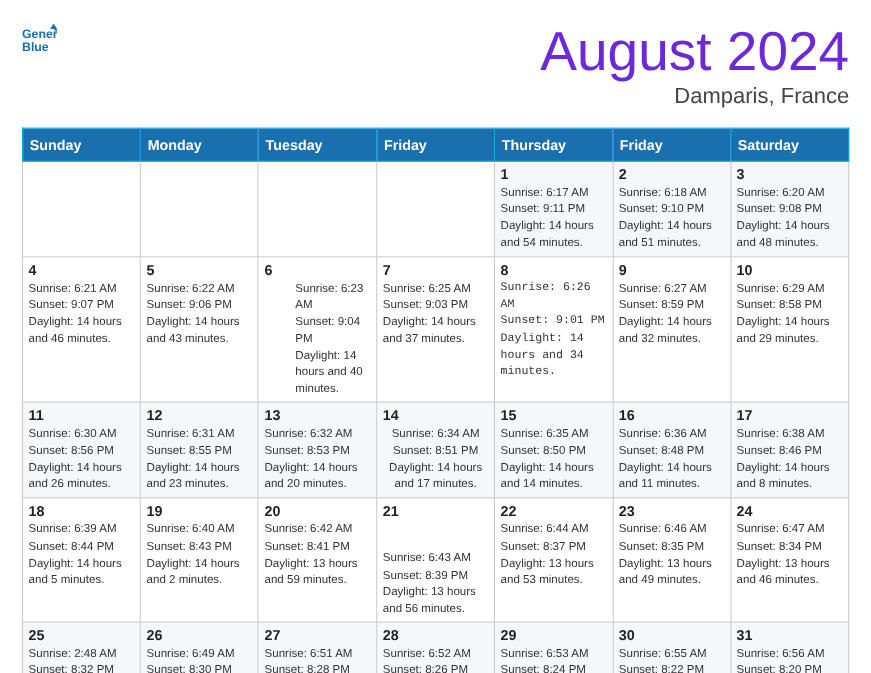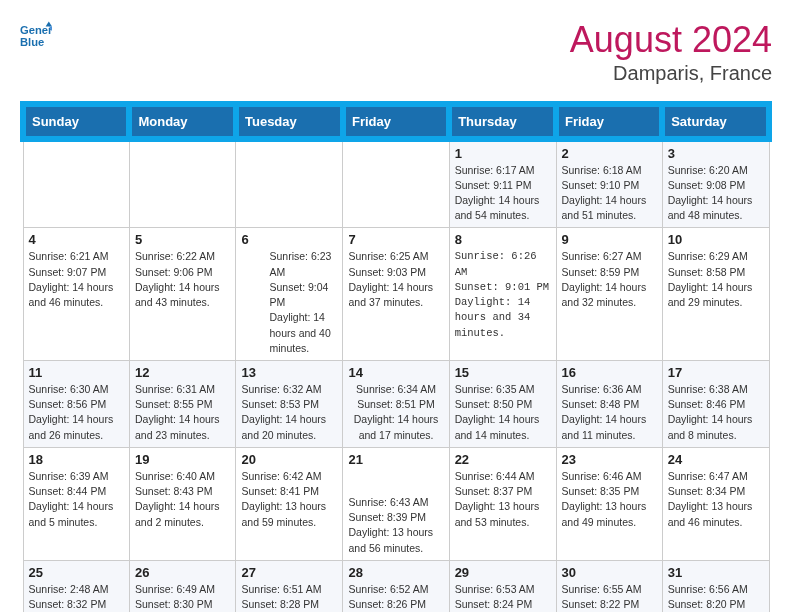--- a/index.html
+++ b/index.html
@@ -22,42 +22,42 @@
       gap: 4px;
     }
     .logo-icon {
       width: 32px;
       height: 32px;
     }
     .title-block {
       text-align: right;
     }
     .month-year {
-      font-size: 36px;
+      font-size: 50px;
       font-weight: 300;
-      color: #be185d;
+      color: #6d28d9;
       line-height: 1.1;
     }
     .location {
       font-size: 20px;
       color: #444;
       margin-top: 2px;
     }
     .calendar {
       width: 100%;
       border-collapse: collapse;
       font-size: 11px;
     }
     .calendar thead tr th {
       background: #1a6faf;
       color: #fff;
       font-size: 13px;
       font-weight: bold;
       padding: 7px 6px;
-      border: 6px solid #0ea5e9;
+      border: 1px solid #0ea5e9;
       text-align: left;
     }
     .calendar tbody tr td {
       border: 1px solid #ccc;
       vertical-align: top;
       padding: 4px 5px;
       width: 108px;
       min-height: 80px;
       background: #fff;
     }

